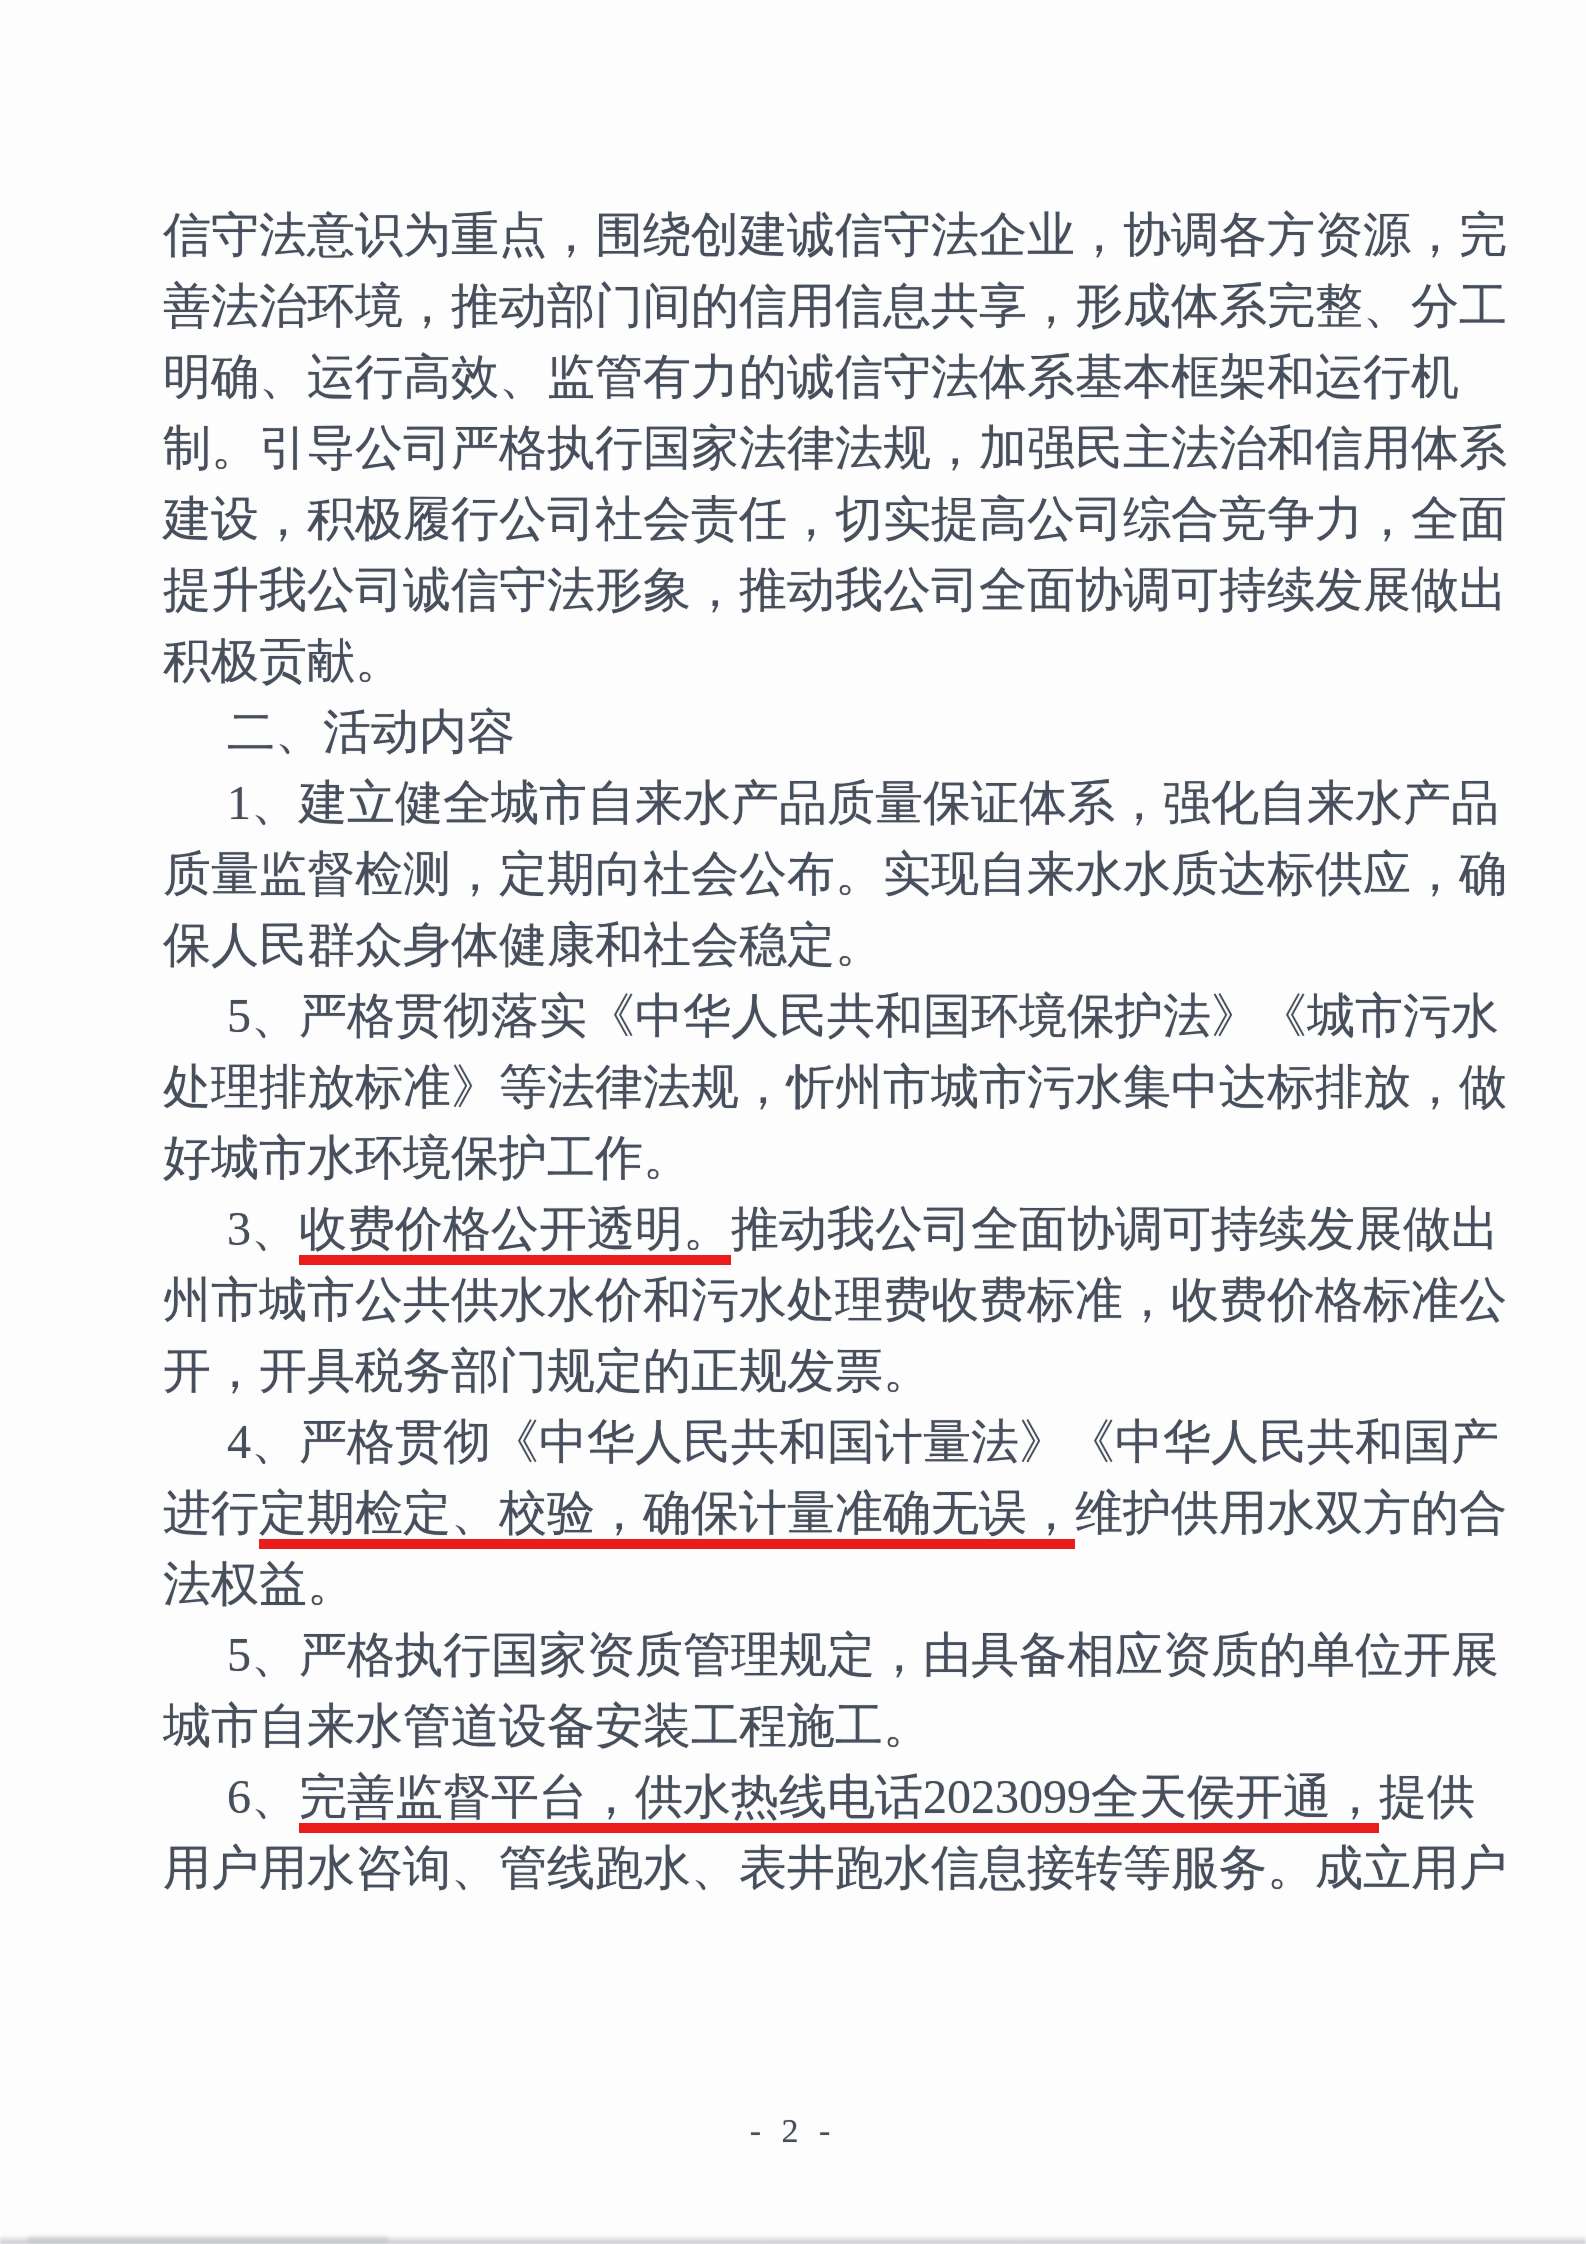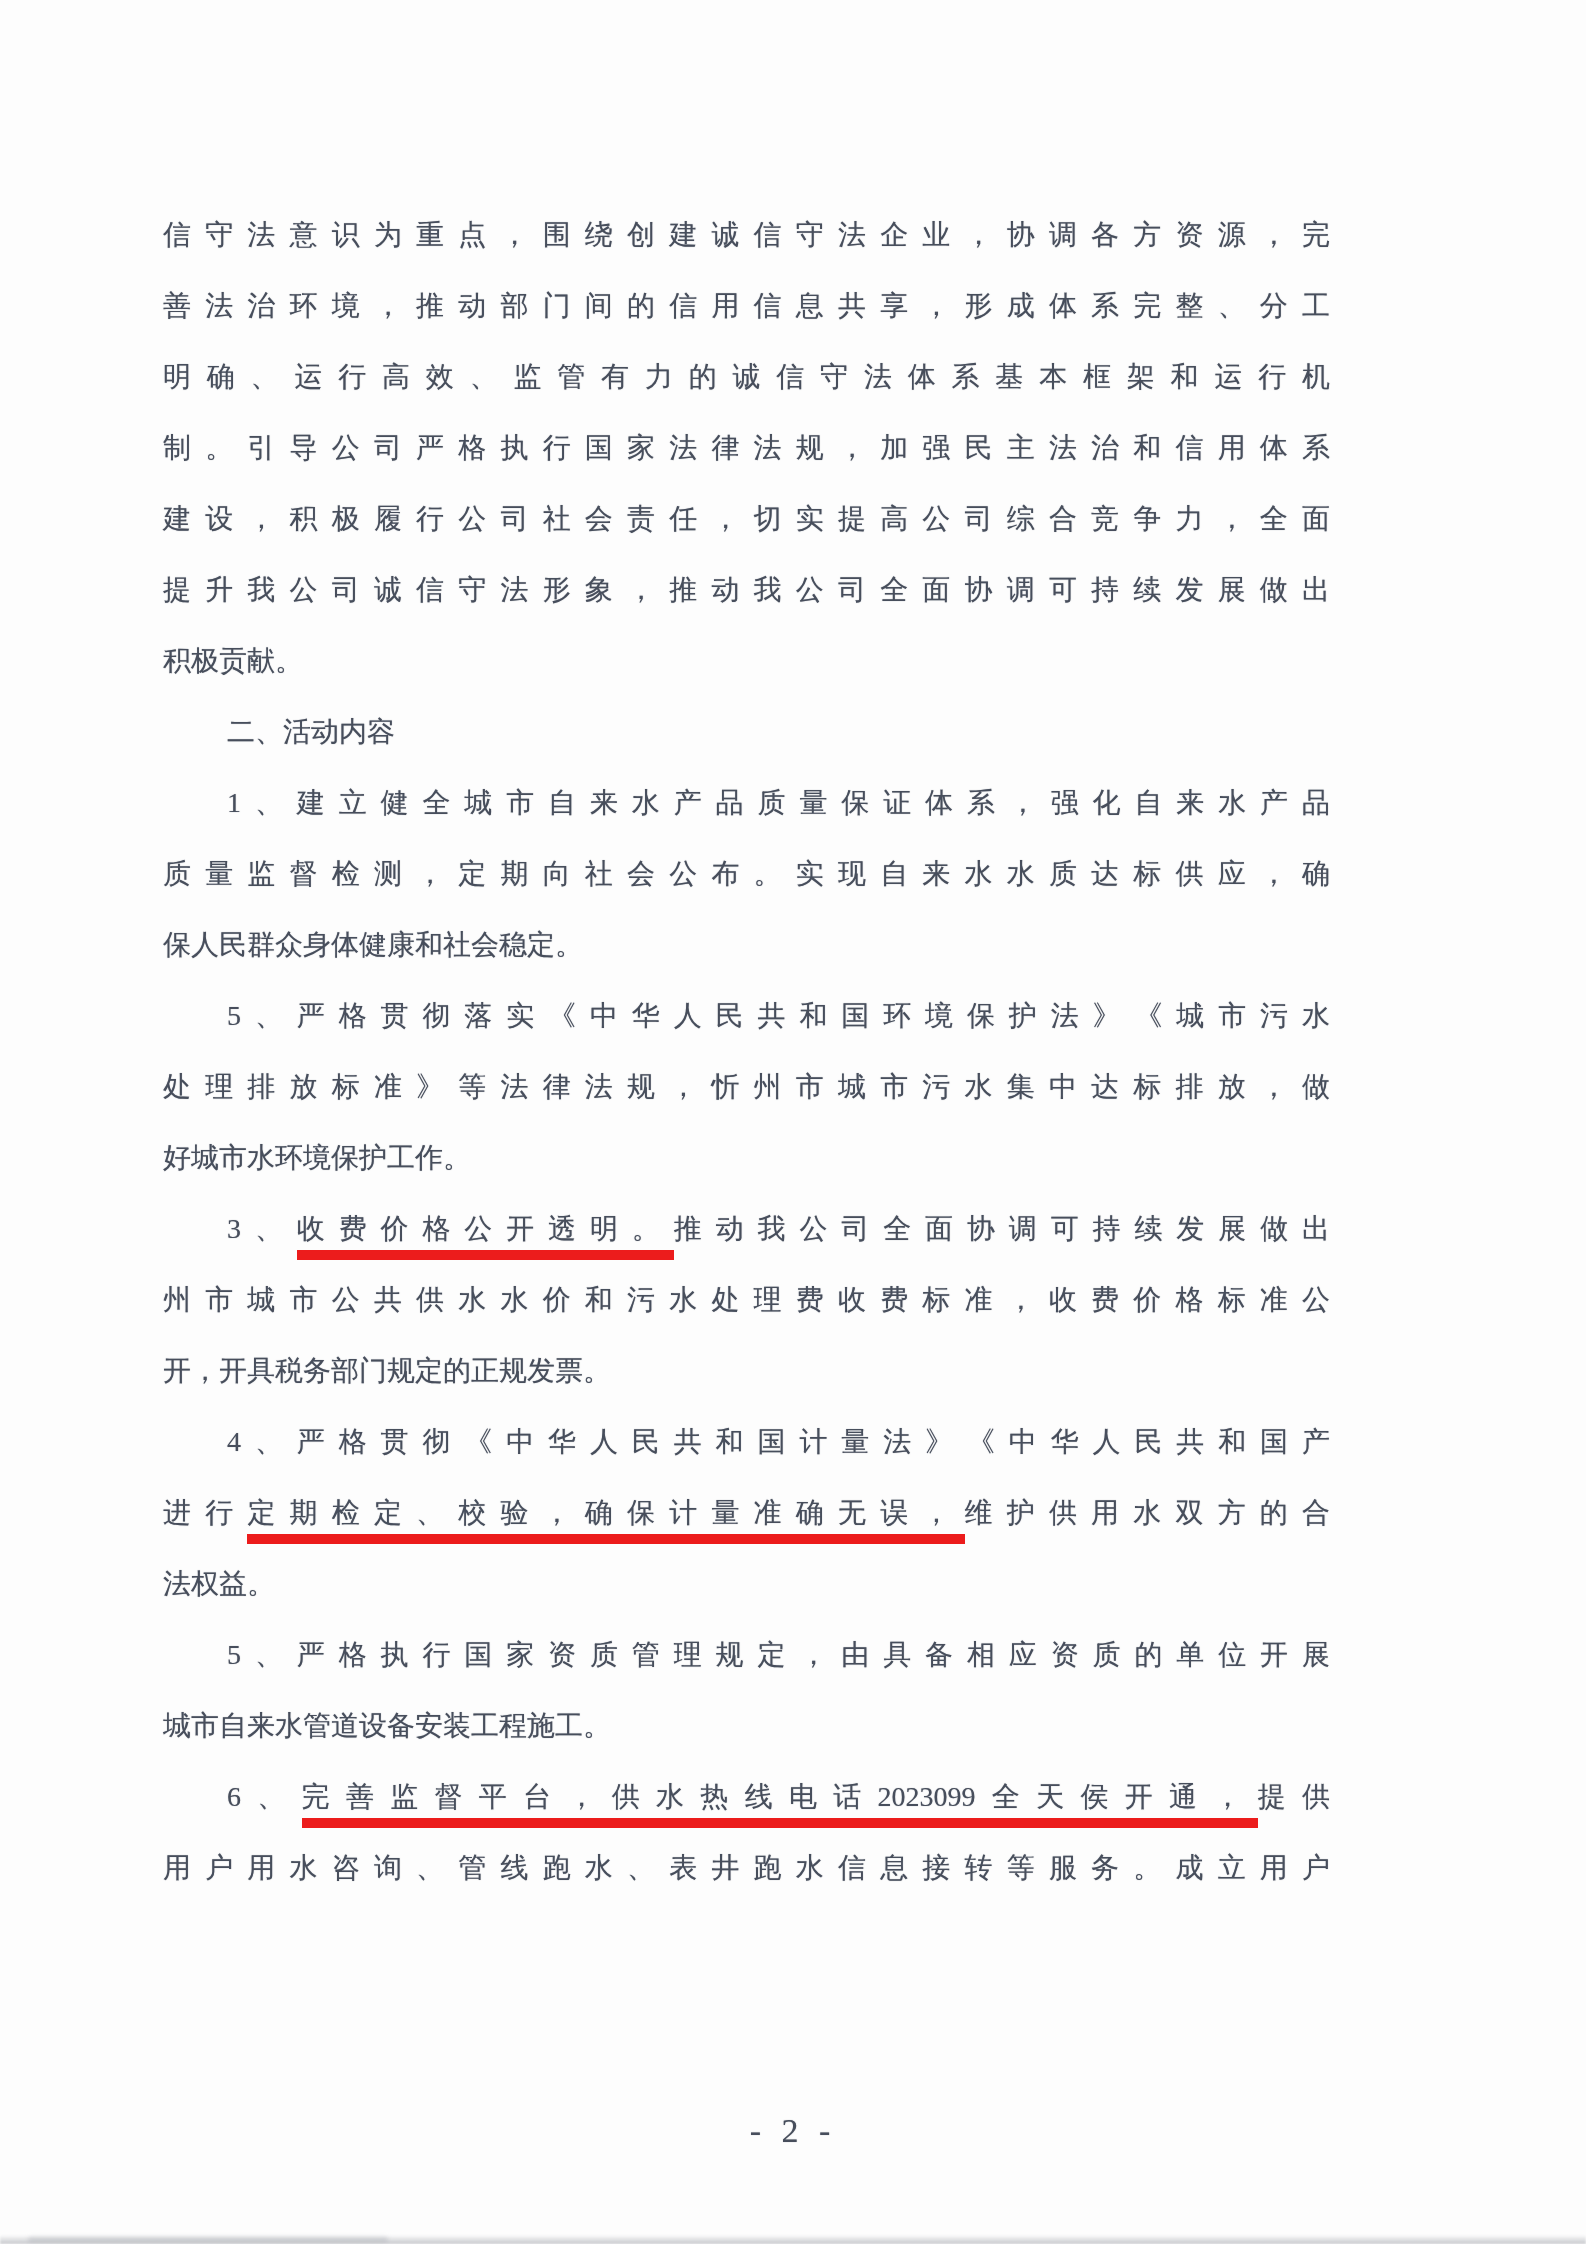--- a/index.html
+++ b/index.html
@@ -7,33 +7,32 @@
     width:1586px;height:2244px;position:relative;
     background:#f4f4f4;
     font-family:"Liberation Serif","DejaVu Serif",serif;
   }
   .page{
     position:absolute;inset:0;overflow:hidden;
     background:var(--paper,#fdfdfd);
   }
   .doc{
     position:absolute;left:163px;top:199px;width:1167px;
-    font-size:28px;color:var(--ink,#474e5c);
+    font-size:48px;color:var(--ink,#474e5c);
     text-shadow:0 0 1px rgba(71,78,92,.55);
   }
   .line{
     height:71px;line-height:71px;
     text-align:justify;text-align-last:justify;
     overflow:visible;white-space:nowrap;
   }
   .line.end{text-align-last:left;}
   .line.indent{text-indent:64px;}
   .redline{
     border-bottom:10px solid var(--underline-red,#ec1c1c);
-    padding-bottom:6px;
   }
   .pageno{
     position:absolute;left:0;top:2112px;width:100%;
     text-align:center;font-size:34px;letter-spacing:6px;
     color:var(--ink,#474e5c);text-shadow:0 0 1px rgba(71,78,92,.5);
   }
   .scan-edge{
     position:absolute;left:0;right:0;bottom:0;height:9px;
     background:linear-gradient(to bottom,rgba(110,115,125,0),rgba(110,115,125,.38));
     filter:blur(1px);

